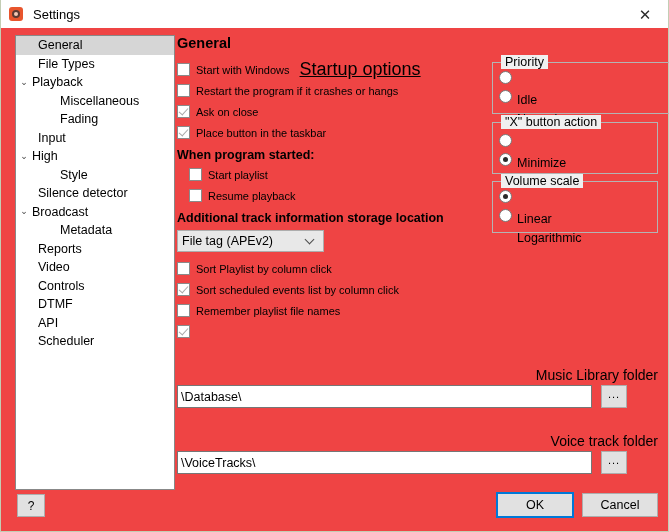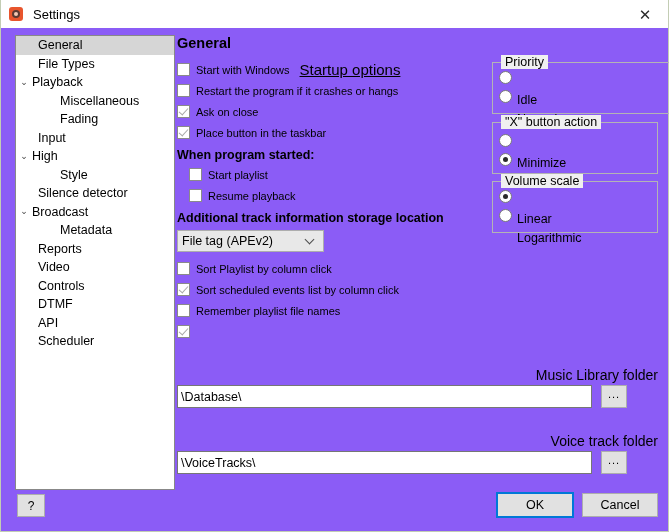--- a/index.html
+++ b/index.html
@@ -8,21 +8,21 @@
     width:669px; height:532px;
     background:#f0f0f0;
     font-family:"Liberation Sans", sans-serif;
     font-size:12.5px;
     color:#000;
     overflow:hidden;
     position:relative;
   }
   #window {
     position:absolute; inset:0;
-    background:#8b5cf6;
+    background:#ef4444;
     border:1px solid #c3cdb4;
     border-top:none;
   }
 
   
   #titlebar {
     height:28px; background:#ffffff;
     display:flex; align-items:center;
     position:relative;
   }
@@ -75,21 +75,21 @@
     width:13px; height:13px; border:1px solid #8a8a8a; background:#fff;
     flex:none; position:relative; margin-right:6px;
   }
   .chk.checked::after {
     content:""; position:absolute; left:3px; top:0px;
     width:4px; height:8px; border:solid #a9a9a9;
     border-width:0 1.6px 1.6px 0; transform:rotate(42deg);
   }
   .chk-label { font-size:11px; }
   .link {
-    font-size:15px; text-decoration:underline; margin-left:10px; color:#000;
+    font-size:18px; text-decoration:underline; margin-left:10px; color:#000;
   }
 
   .section-head { font-size:12.5px; font-weight:bold; margin:5px 0 2px 0; }
   .indent { margin-left:12px; }
 
   select.combo {
     margin-top:3px;
     width:147px; height:22px;
     background:#e8e8e8;
     border:1px solid #adadad;

